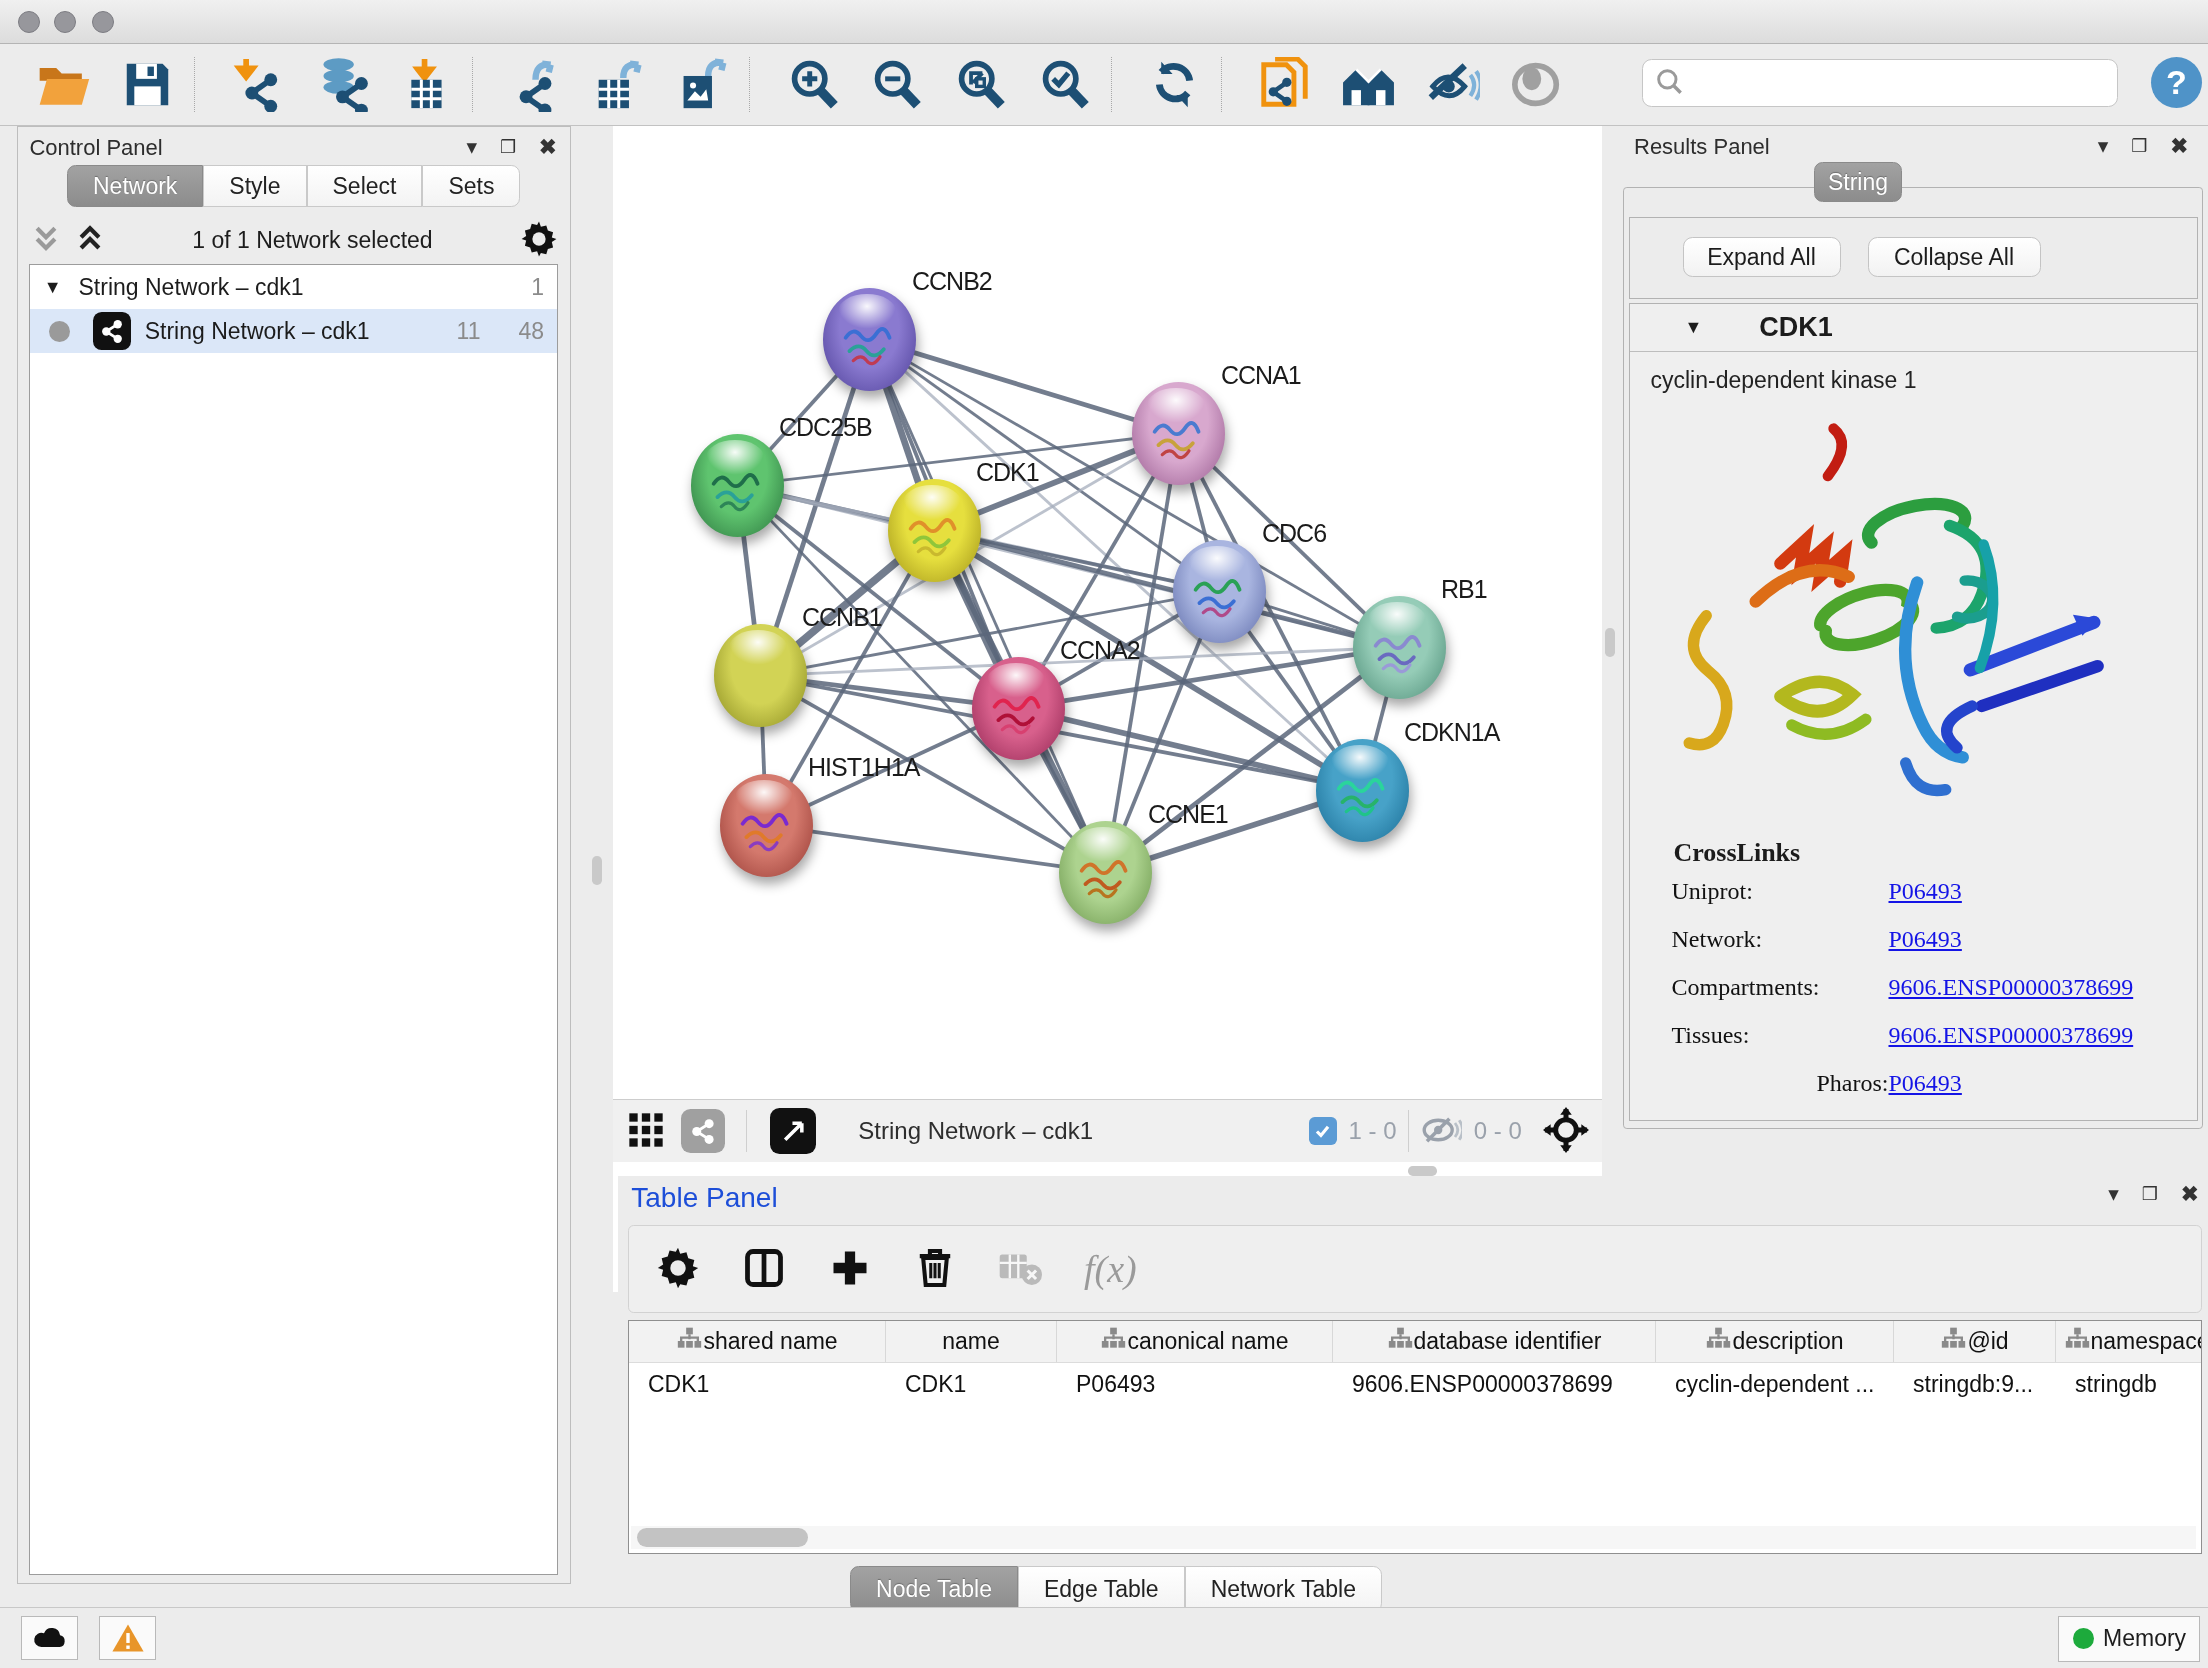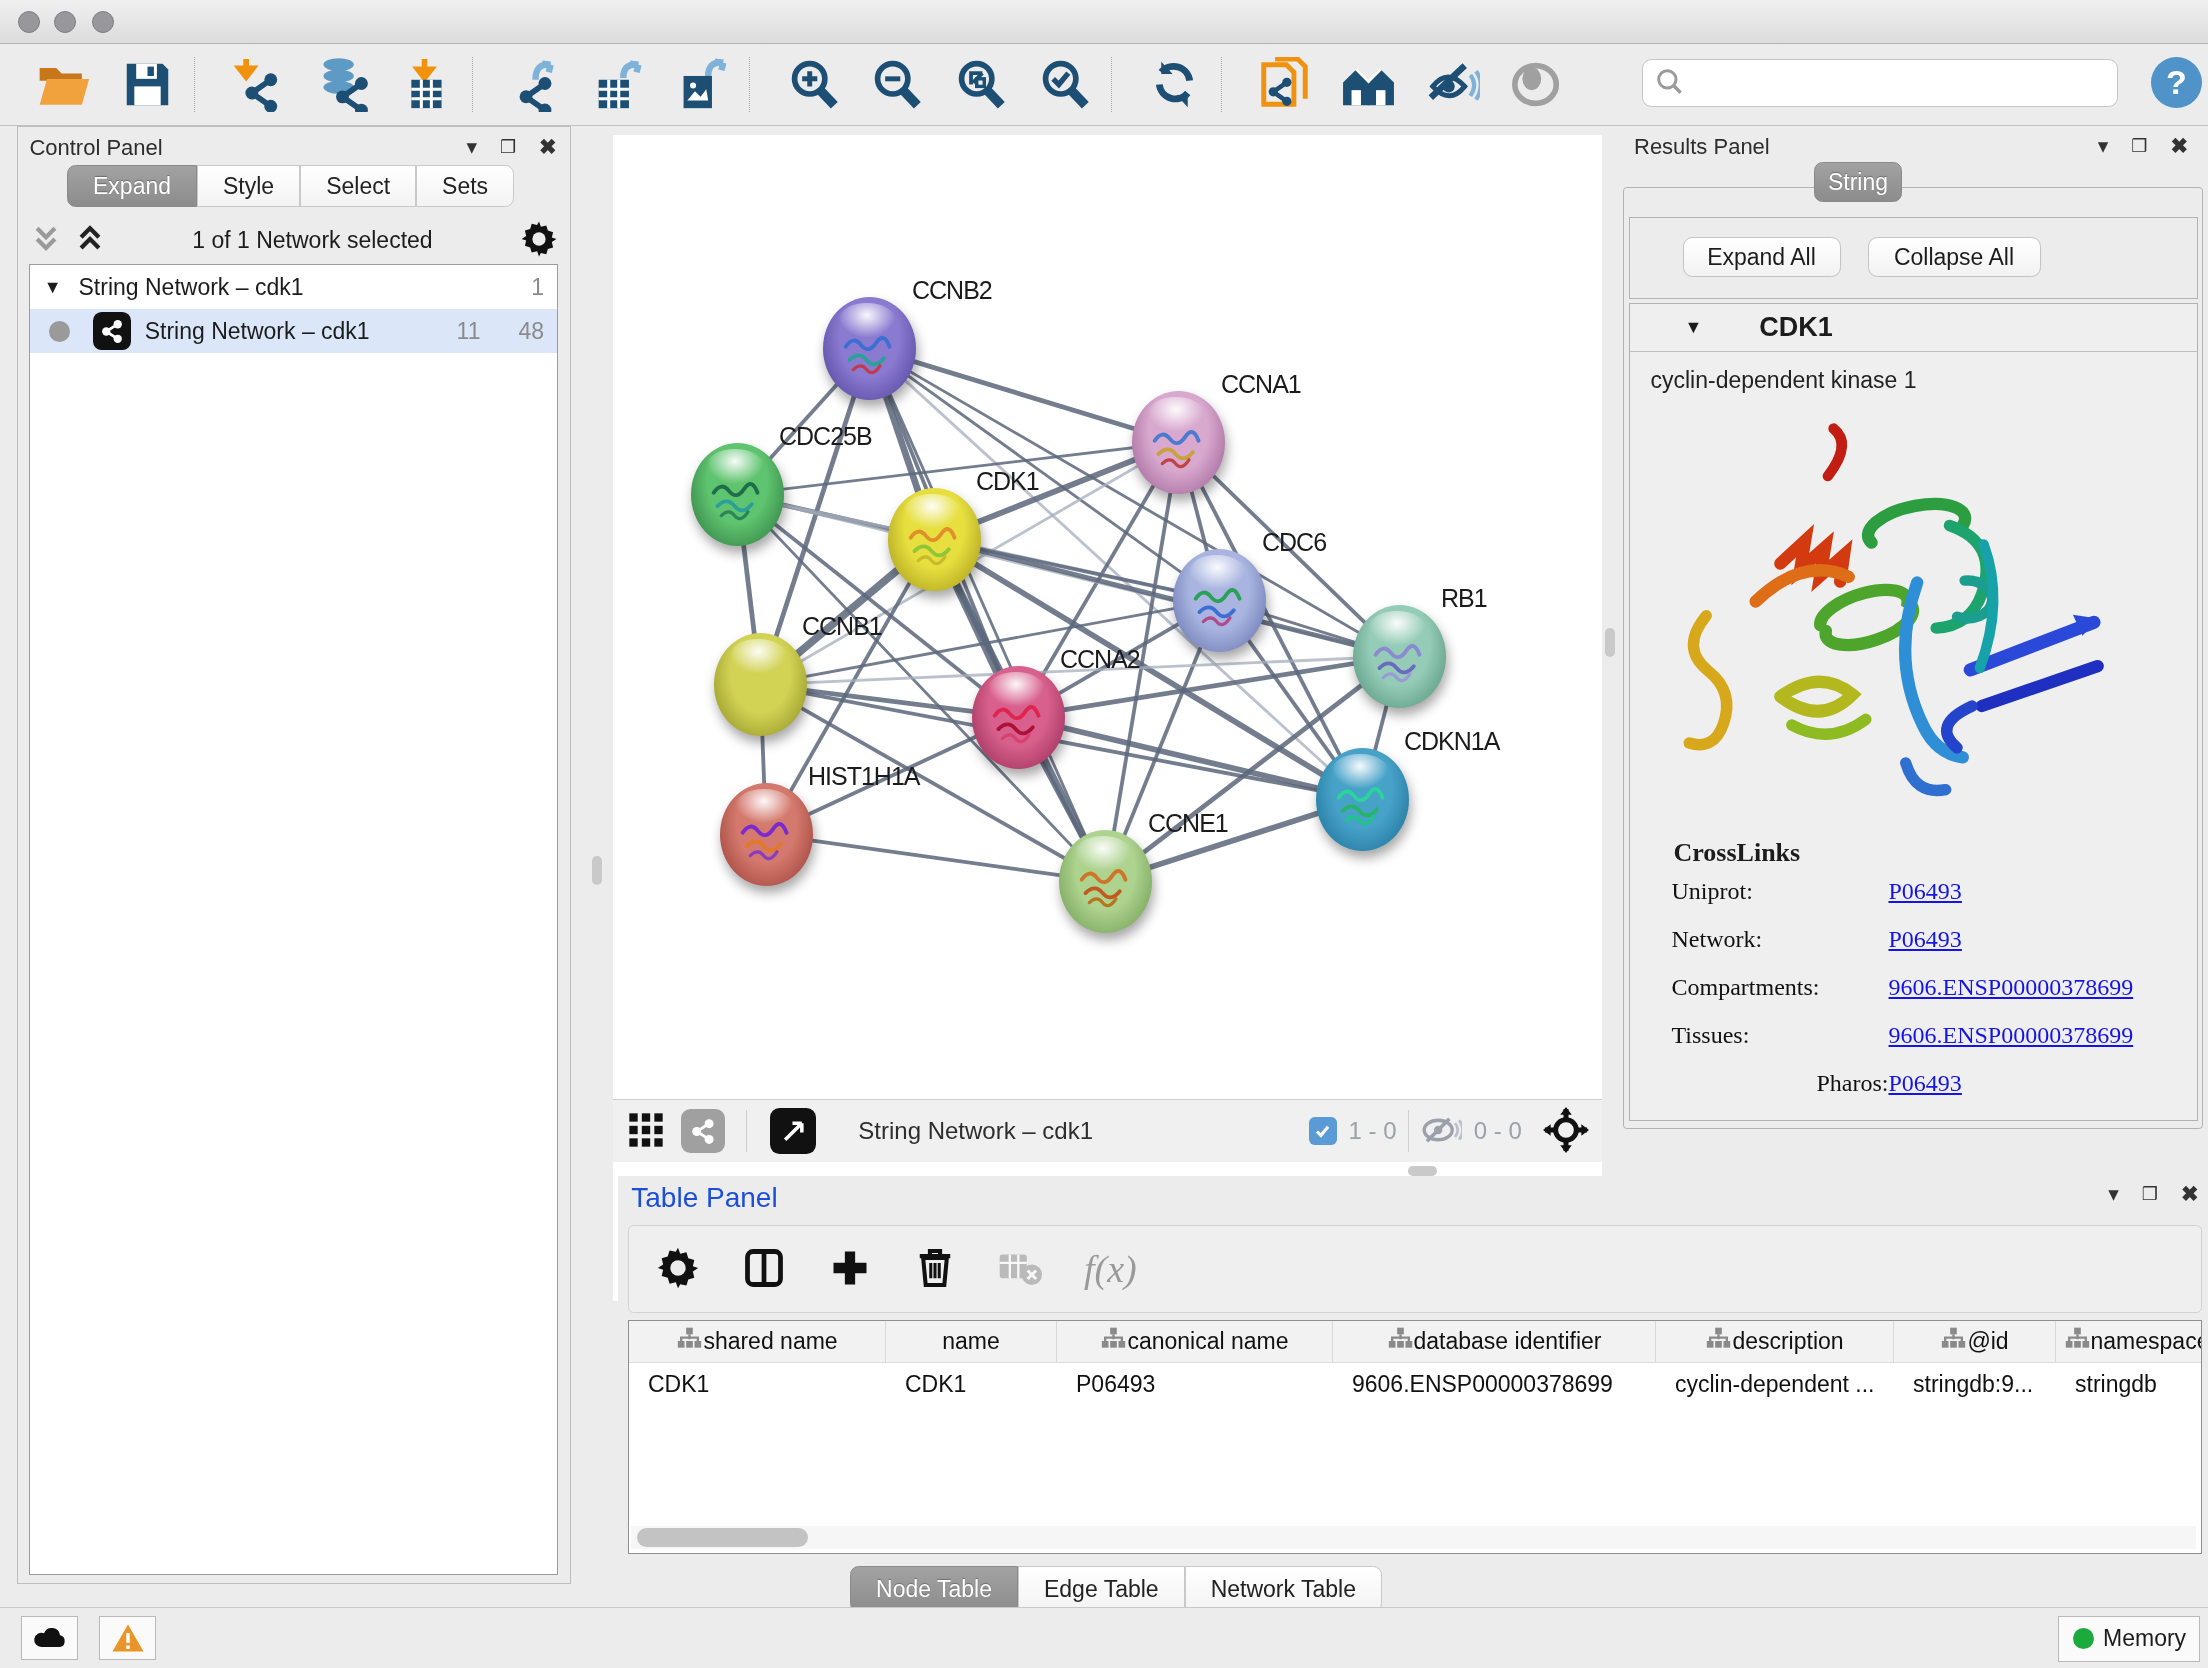--- a/index.html
+++ b/index.html
@@ -28,21 +28,21 @@
 
   
   .cpanel { left:17px; top:126px; width:554px; height:1458px; background:#ececec; border:1px solid #bdbdbd; }
   .treebox { position:absolute; left:11.4px; top:137px; width:529px; height:1311px; background:#fff; border:1.9px solid #9c9c9c; }
   .trow { height:44px; display:flex; align-items:center; font-size:23px; }
   .trow .cnt { margin-left:auto; color:#8b8b8b; }
   .trow.sel { background:#dbe7f8; }
   .sharechip { width:38px; height:38px; background:#111; border-radius:8.6px; display:flex; align-items:center; justify-content:center; }
 
   
-  .canvas { left:613px; top:126px; width:989px; height:1166px; background:#fff;margin-top:9px; }
+  .canvas { left:613px; top:126px; width:989px; height:1166px; background:#fff; }
   .nlabel { position:absolute; font-size:25px; letter-spacing:-1px; color:#1b1b1b; white-space:nowrap; }
   .node { position:absolute; width:93px; height:103px; border-radius:50%; filter:drop-shadow(2.9px 7.6px 5.7px rgba(0,0,0,.35)); }
   .node::after { content:""; position:absolute; left:16%; top:6%; width:62%; height:34%; border-radius:50%; background:radial-gradient(ellipse at 50% 35%, rgba(255,255,255,.95), rgba(255,255,255,0) 70%); }
   .cfooter { left:613px; top:1099px; width:989px; height:63px; background:#f0f0f0; border-top:1px solid #cdcdcd; display:flex; align-items:center; }
   .cfooter .name { font-size:24px; color:#2e2e2e; }
   .cfooter .cnt { font-size:24px; color:#9aa1ab; }
   .fsep { width:0; height:42px; border-left:1px solid #cfcfcf; }
 
   
   .hv { width:9.5px; height:28.5px; border-radius:4.8px; background:#c9c9c9; }
@@ -257,21 +257,21 @@
   </div>
 
 <div class="abs cpanel">
   <div class="abs" style="left:11.4px;top:7.6px"><span class="ptitle">Control Panel</span></div>
   <div class="abs pctrl" style="right:13.3px;top:7.6px">
     <span>▾</span>
     <span style="font-size:18px">❒</span>
     <span style="font-weight:bold">✖</span>
   </div>
   <div class="abs" style="left:49px;top:38px;display:flex" id="cp-tabs">
-      <div class="tab active" style="border-radius: 8.6px 0px 0px 8.6px;">Expand</div>
+      <div class="tab active" style="border-radius: 8.6px 0px 0px 8.6px;">Network</div>
       <div class="tab">Style</div>
       <div class="tab">Select</div>
       <div class="tab" style="border-radius: 0px 8.6px 8.6px 0px;">Sets</div>
     </div>
   <div class="abs" style="left:13.3px;top:93px;width:527px;display:flex;align-items:center">
     <span id="chev-down"><svg width="30" height="32" viewBox="0 0 16 18">
           <path d="M3 3l5 5 5-5M3 9l5 5 5-5" stroke="#9a9a9a" stroke-width="2.4" fill="none"></path>
         </svg></span>
     <span id="chev-up" style="margin-left:13.3px"><svg width="30" height="32" viewBox="0 0 16 18">
           <path d="M3 8l5-5 5 5M3 14l5-5 5 5" stroke="#222" stroke-width="2.4" fill="none"></path>

